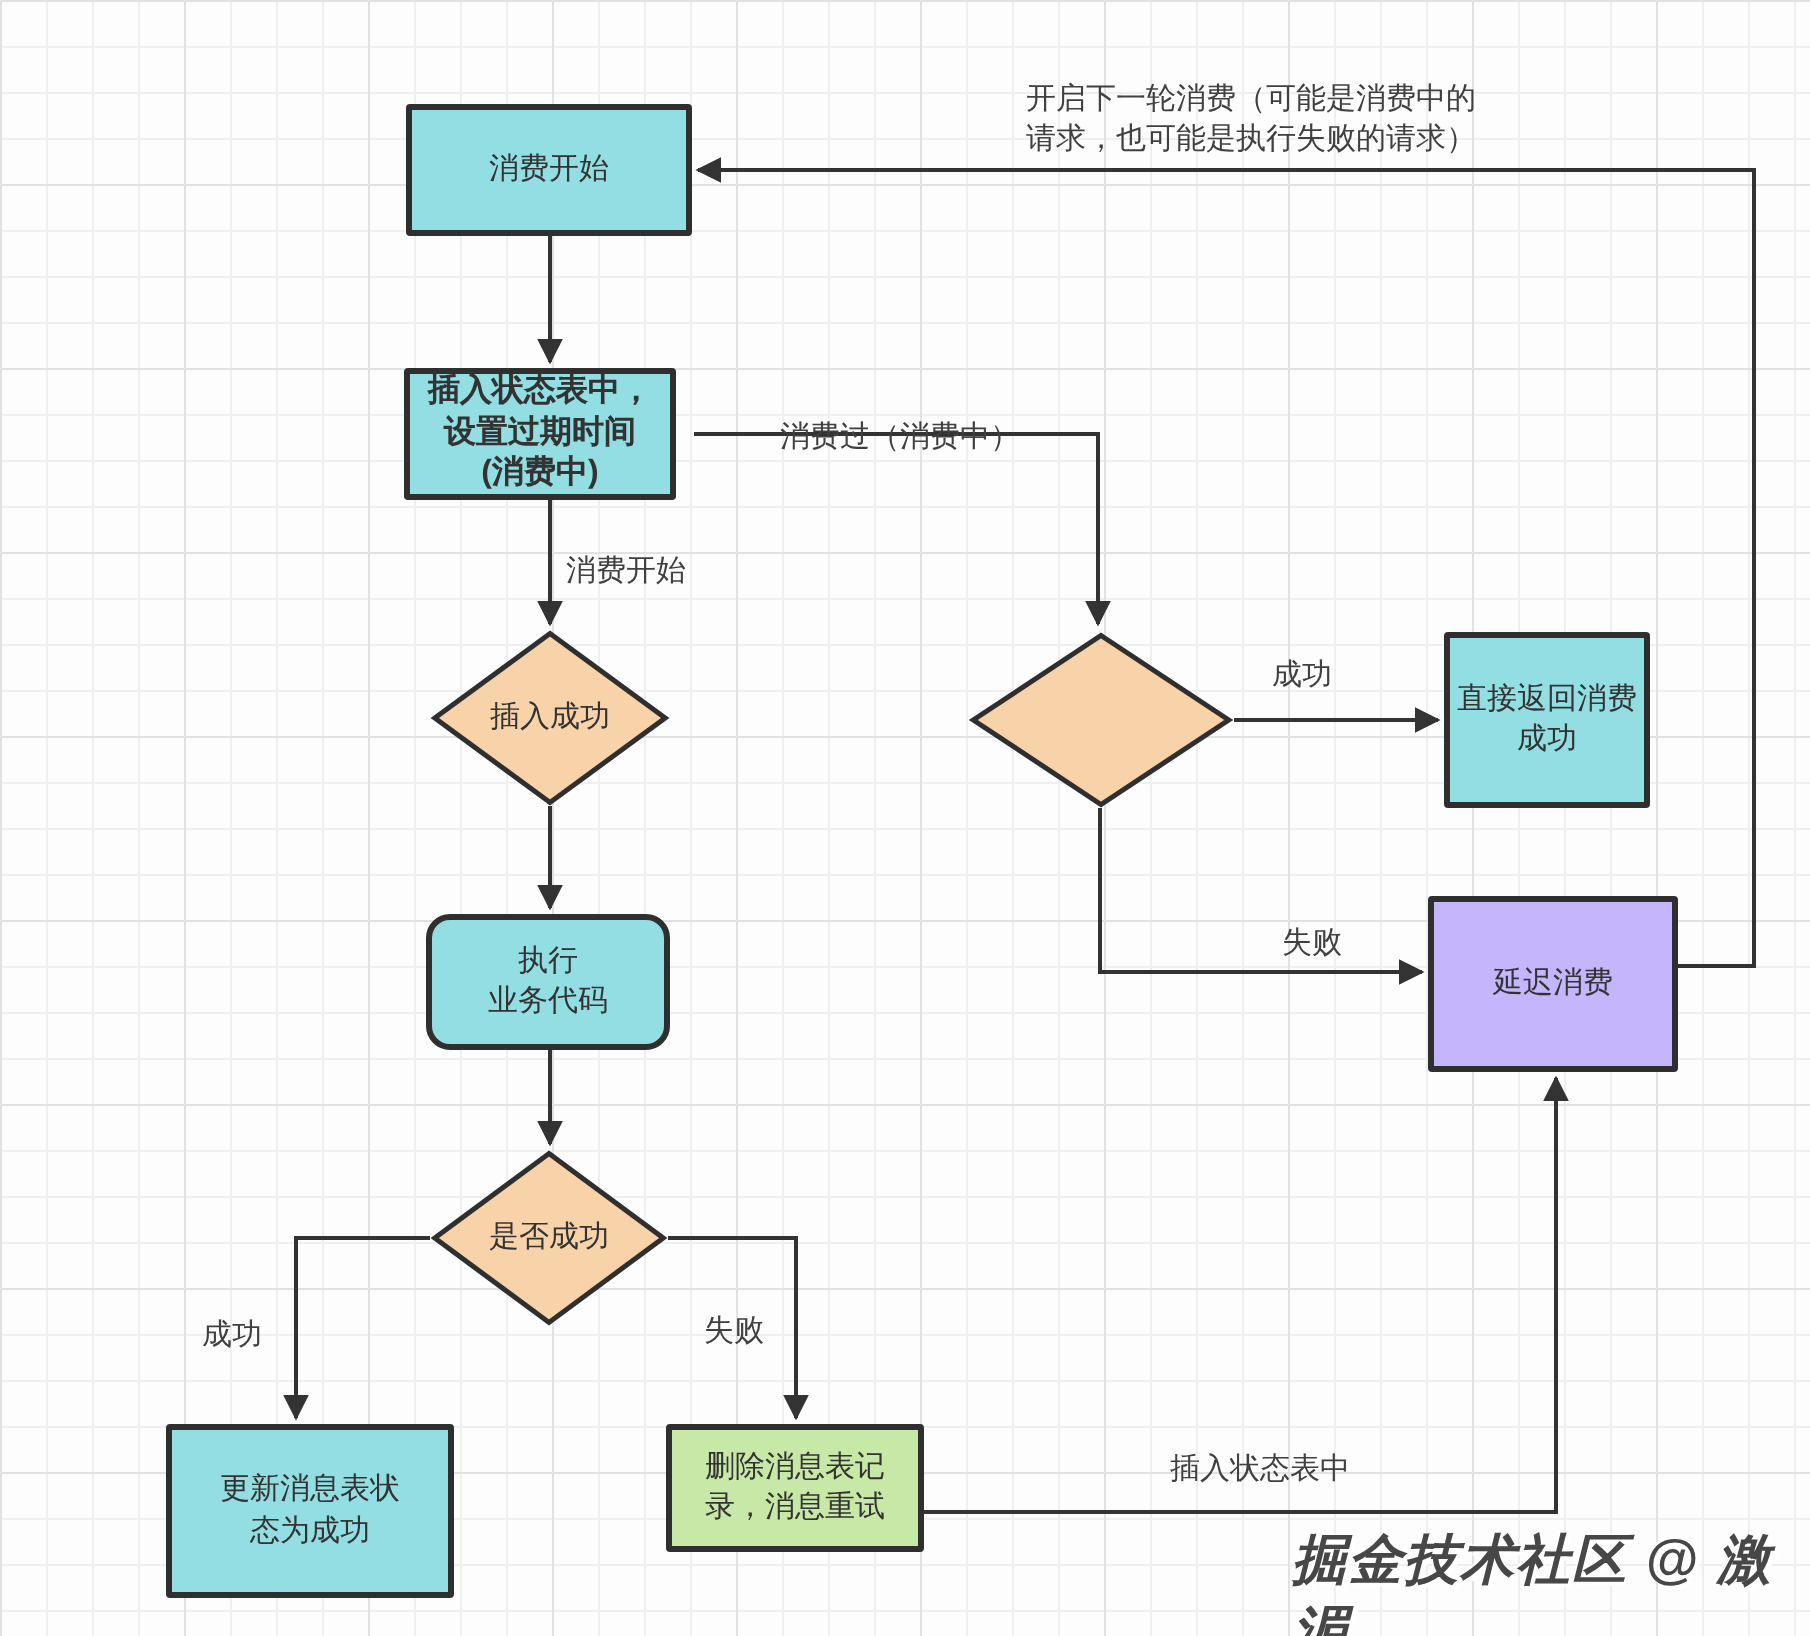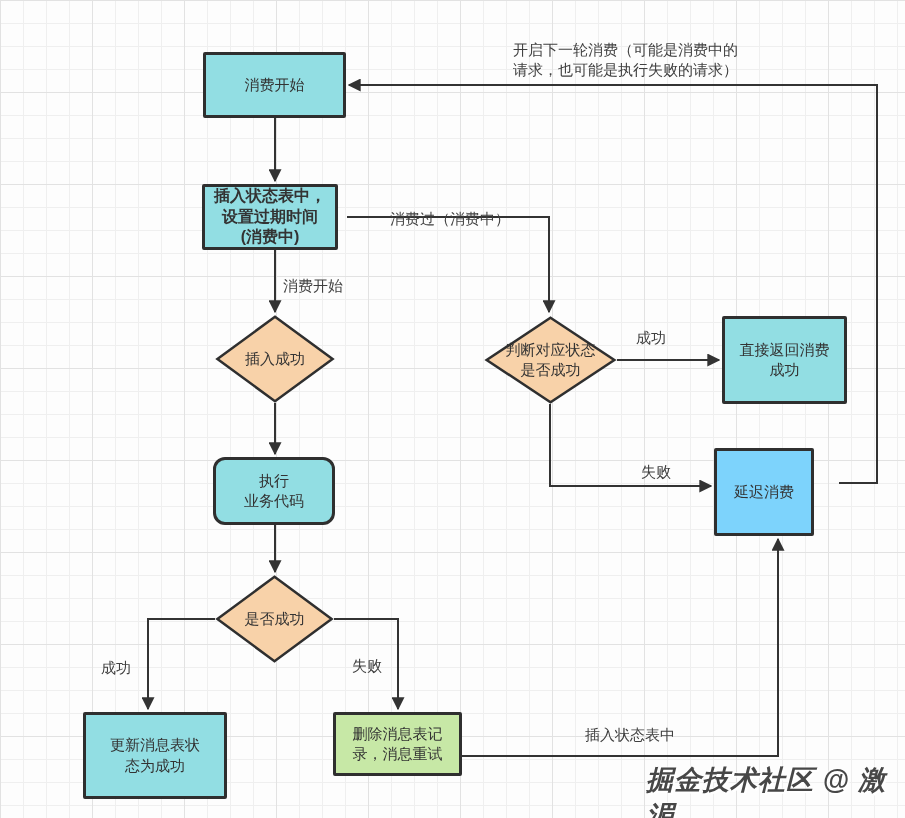--- a/index.html
+++ b/index.html
@@ -69,28 +69,26 @@
   <svg viewBox="0 0 100 100" preserveAspectRatio="none">
     <polygon points="50,2 98,50 50,98 2,50" fill="#f8d2a9" stroke="#2f2f2f" stroke-width="2.5" vector-effect="non-scaling-stroke"></polygon>
   </svg>
   <span class="dlabel">插入成功</span>
 </div>
 
 <div class="node diamond" style="left:484px;top:316px;width:133px;height:88px;">
   <svg viewBox="0 0 100 100" preserveAspectRatio="none">
     <polygon points="50,2 98,50 50,98 2,50" fill="#f8d2a9" stroke="#2f2f2f" stroke-width="2.5" vector-effect="non-scaling-stroke"></polygon>
   </svg>
-  <span class="dlabel">判断对应状态
-是否成功</span>
 </div>
 
-<div class="node rect" style="left:722px;top:316px;width:125px;height:88px;background:#92dee3;">直接返回消费
+<div class="node rect" style="left:722px;top:316px;width:103px;height:88px;background:#92dee3;">直接返回消费
 成功</div>
 
-<div class="node rect" style="left:714px;top:448px;width:100px;height:88px;background:#7dd3fc;">延迟消费</div>
+<div class="node rect" style="left:714px;top:448px;width:125px;height:88px;background:#c4b5fd;">延迟消费</div>
 
 <div class="node rect" style="left:213px;top:457px;width:122px;height:68px;background:#92dee3;border-radius:12px;">执行
 业务代码</div>
 
 <div class="node diamond" style="left:215px;top:575px;width:119px;height:88px;">
   <svg viewBox="0 0 100 100" preserveAspectRatio="none">
     <polygon points="50,2 98,50 50,98 2,50" fill="#f8d2a9" stroke="#2f2f2f" stroke-width="2.5" vector-effect="non-scaling-stroke"></polygon>
   </svg>
   <span class="dlabel">是否成功</span>
 </div>

